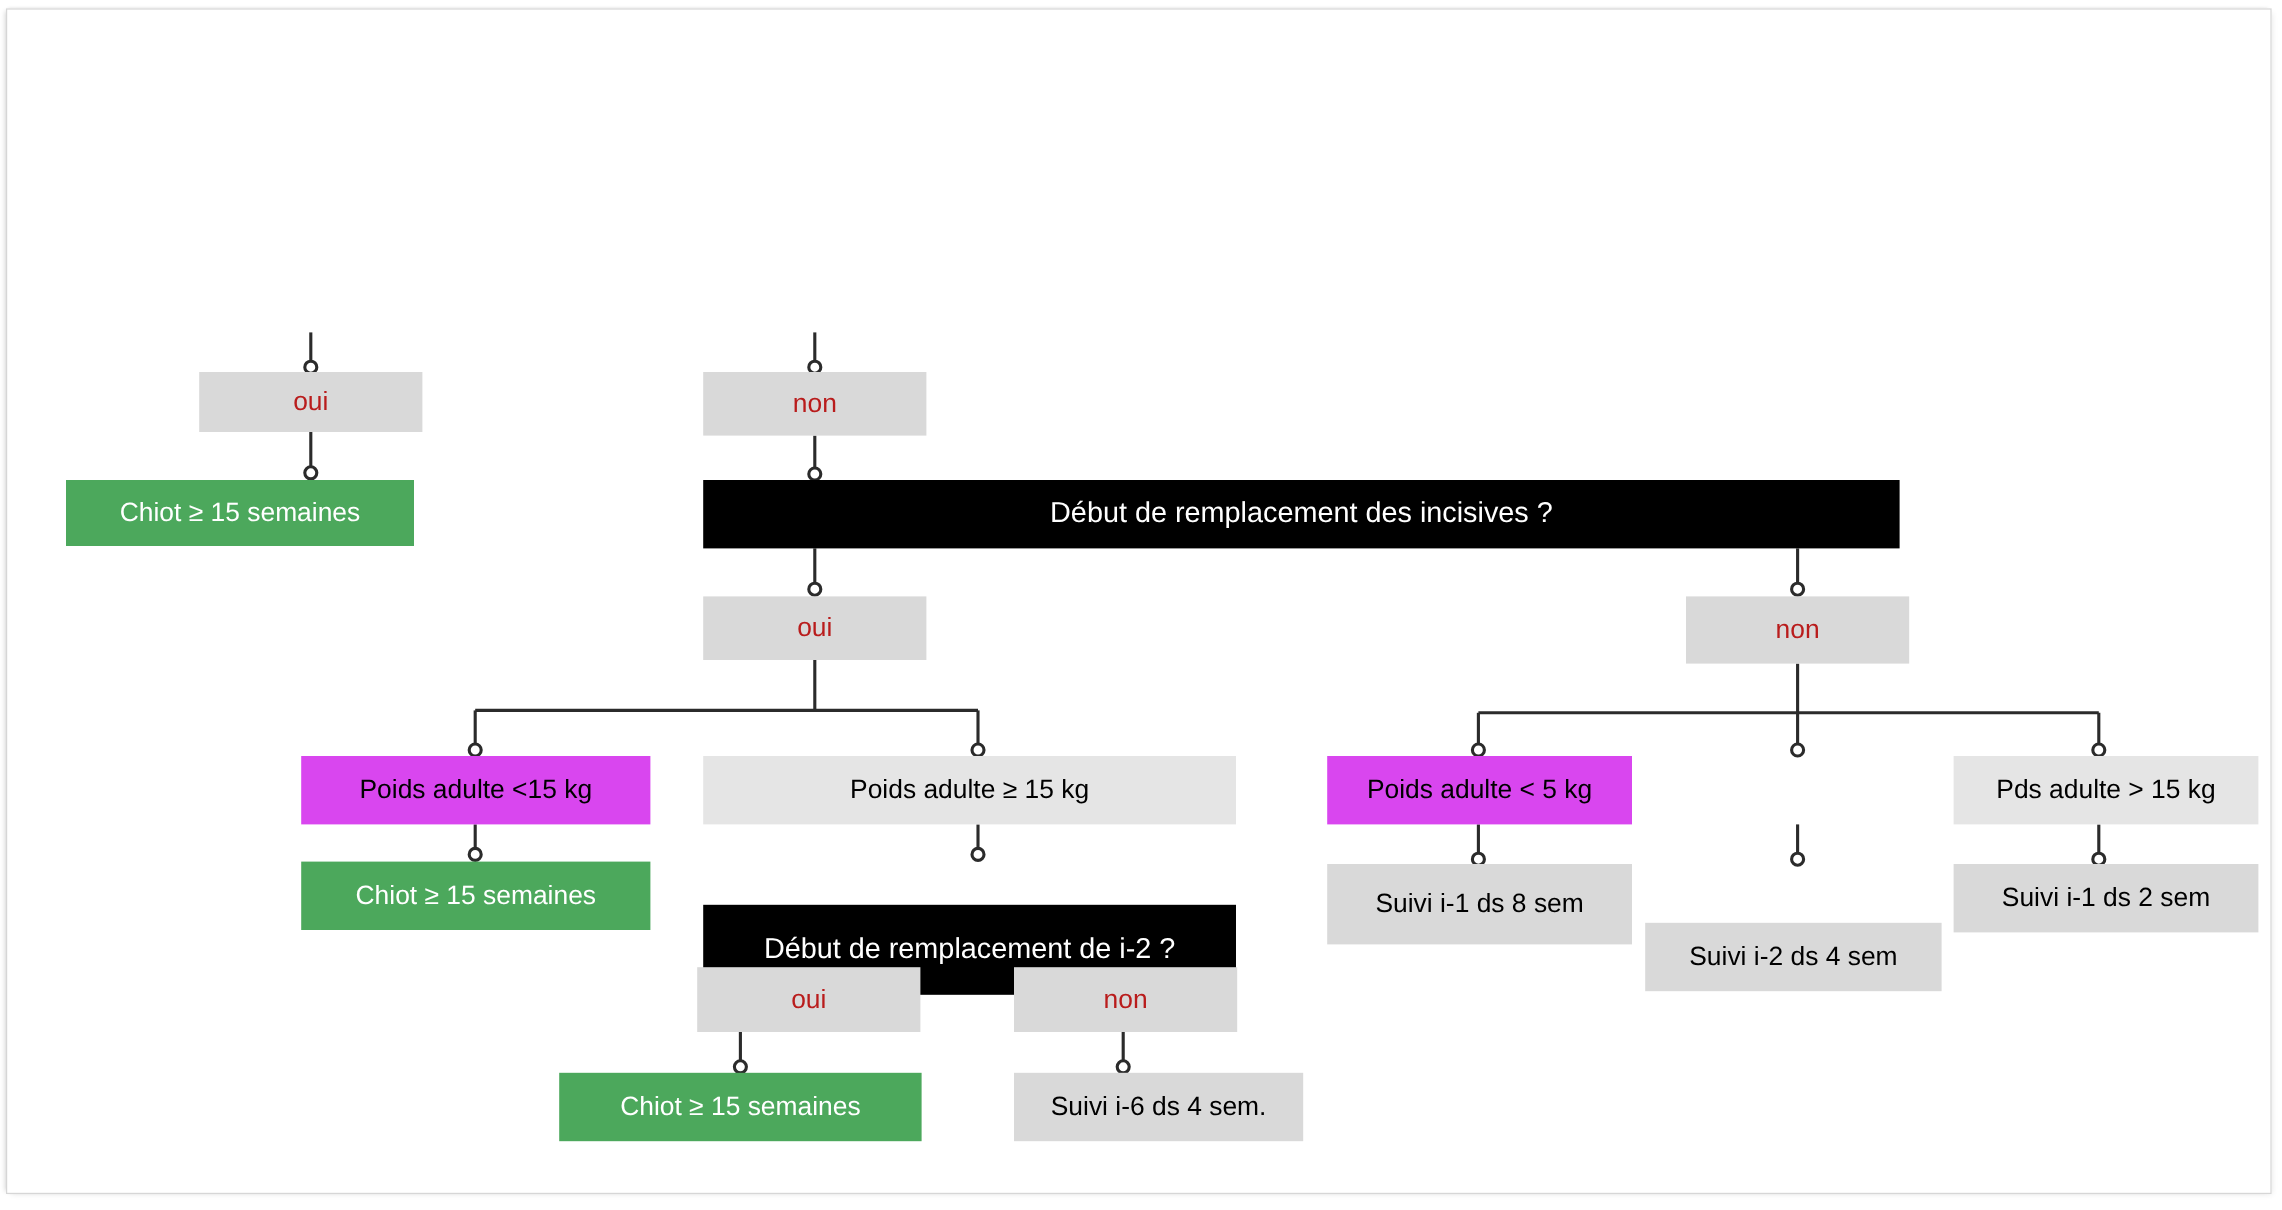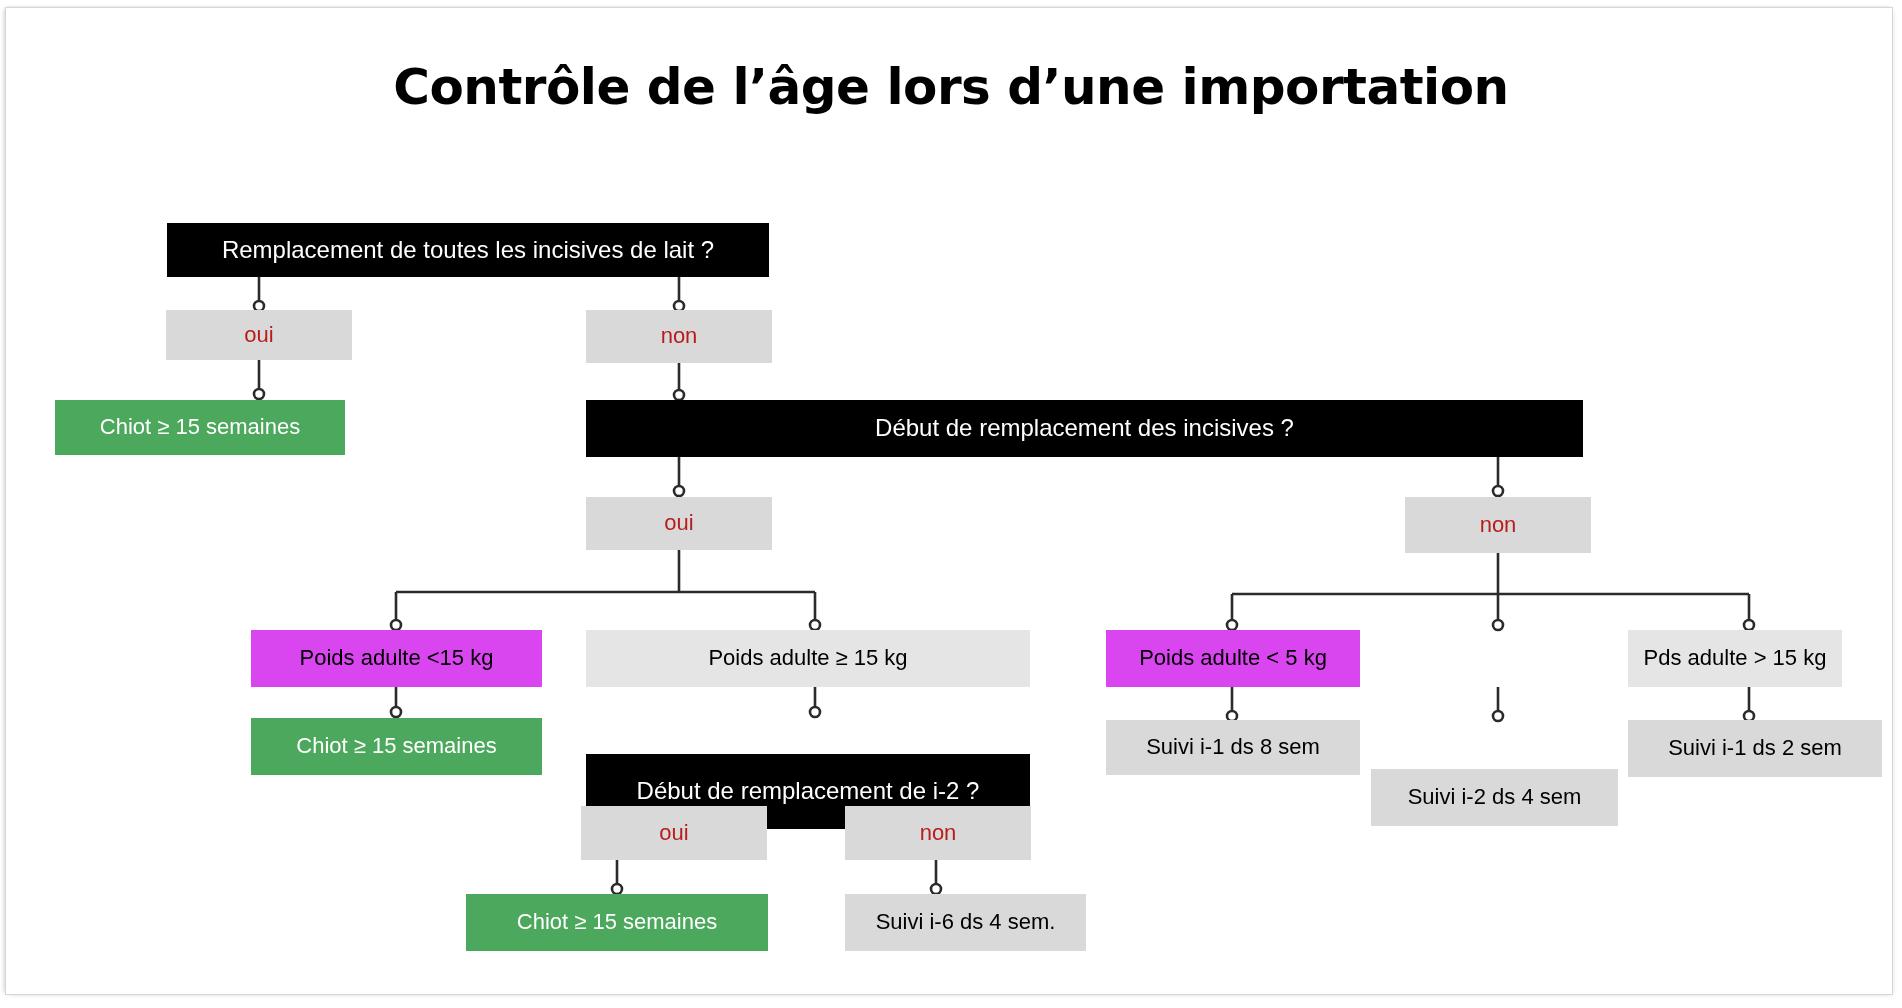--- a/index.html
+++ b/index.html
@@ -117,21 +117,20 @@
 </style>
 </head>
 <body>
 
 <div id="slide">
 
   <div id="frame-outer"></div>
 
   <div id="canvas">
 
-    <div id="title">Contrôle de l’âge lors d’une importation</div>
 
     <svg id="wires" viewBox="0 0 1902 1008" width="1902" height="1008">
 
       <line x1="259" y1="277" x2="259" y2="302"></line>
       <circle cx="259" cy="306" r="5"></circle>
 
       <line x1="679" y1="277" x2="679" y2="302"></line>
       <circle cx="679" cy="306" r="5"></circle>
 
       <line x1="259" y1="360" x2="259" y2="390"></line>
@@ -180,21 +179,20 @@
       <line x1="936" y1="775" x2="936" y2="797"></line>
       <circle cx="936" cy="801" r="5"></circle>
 
       <line x1="617" y1="860" x2="617" y2="885"></line>
       <circle cx="617" cy="889" r="5"></circle>
 
       <line x1="936" y1="860" x2="936" y2="885"></line>
       <circle cx="936" cy="889" r="5"></circle>
     </svg>
 
-    <div class="node n-question" style="left:167px; top:223px; width:602px; height:54px;">Remplacement de toutes les incisives de lait ?</div>
 
     <div class="node n-answer" style="left:166px; top:310px; width:186px; height:50px;">oui</div>
 
     <div class="node n-answer" style="left:586px; top:310px; width:186px; height:53px;">non</div>
 
     <div class="node n-result-green" style="left:55px; top:400px; width:290px; height:55px;">Chiot ≥ 15 semaines</div>
 
     <div class="node n-question" style="left:586px; top:400px; width:997px; height:57px;">Début de remplacement des incisives ?</div>
 
     <div class="node n-answer" style="left:586px; top:497px; width:186px; height:53px;">oui</div>
@@ -213,22 +211,22 @@
 
     <div class="node n-answer" style="left:845px; top:806px; width:186px; height:54px;">non</div>
 
     <div class="node n-result-green" style="left:466px; top:894px; width:302px; height:57px;">Chiot ≥ 15 semaines</div>
 
     <div class="node n-followup" style="left:845px; top:894px; width:241px; height:57px;">Suivi i-6 ds 4 sem.</div>
 
     <div class="node n-weight-light" style="left:1106px; top:630px; width:254px; height:57px;">Poids adulte &lt; 5 kg</div>
 
 
-    <div class="node n-weight-dark" style="left:1628px; top:630px; width:214px; height:57px;">Pds adulte &gt; 15 kg</div>
-
-    <div class="node n-followup" style="left:1106px; top:720px; width:254px; height:55px;">Suivi i-1 ds 8 sem</div>
+    <div class="node n-weight-dark" style="left:1628px; top:630px; width:254px; height:57px;">Pds adulte &gt; 15 kg</div>
+
+    <div class="node n-followup" style="left:1106px; top:720px; width:254px; height:67px;">Suivi i-1 ds 8 sem</div>
 
     <div class="node n-followup" style="left:1371px; top:757px; width:247px; height:57px;margin-top:12px;">Suivi i-2 ds 4 sem</div>
 
     <div class="node n-followup" style="left:1628px; top:720px; width:254px; height:57px;">Suivi i-1 ds 2 sem</div>
 
   </div>
 </div>
 
 </body></html>

